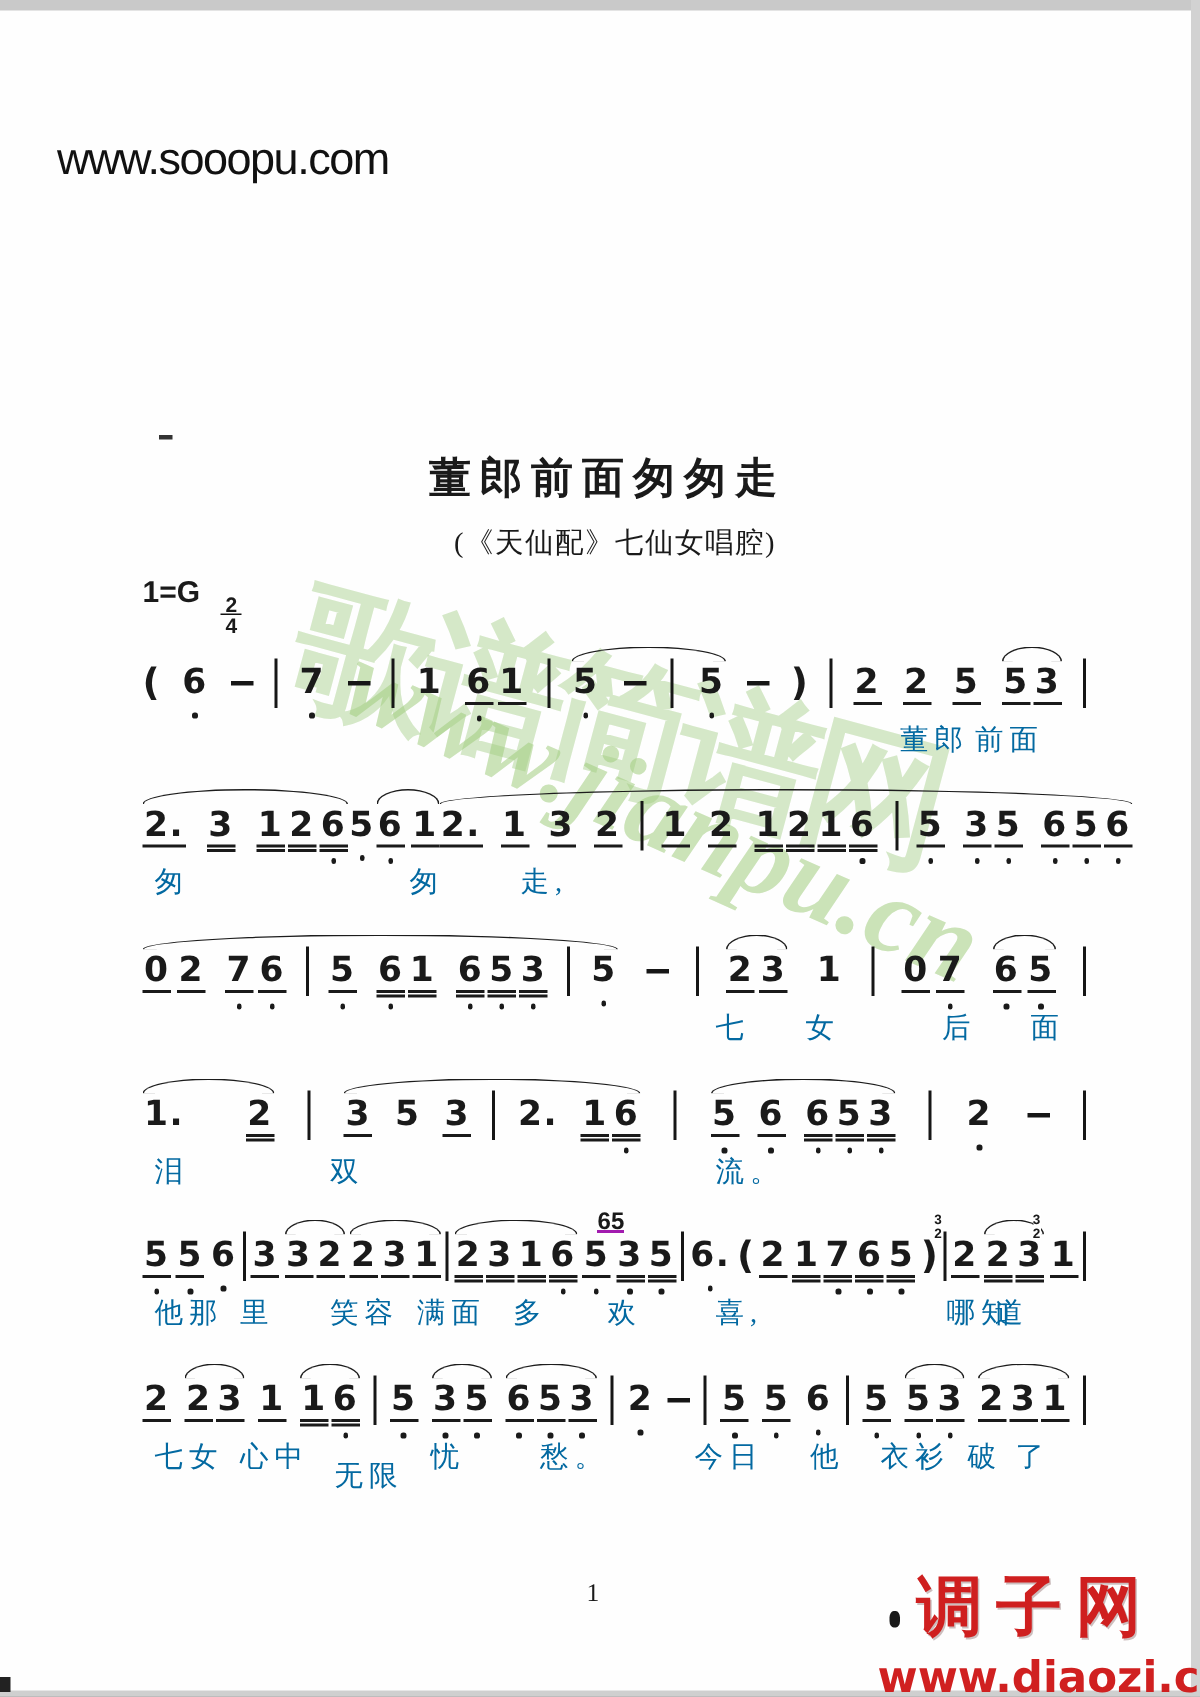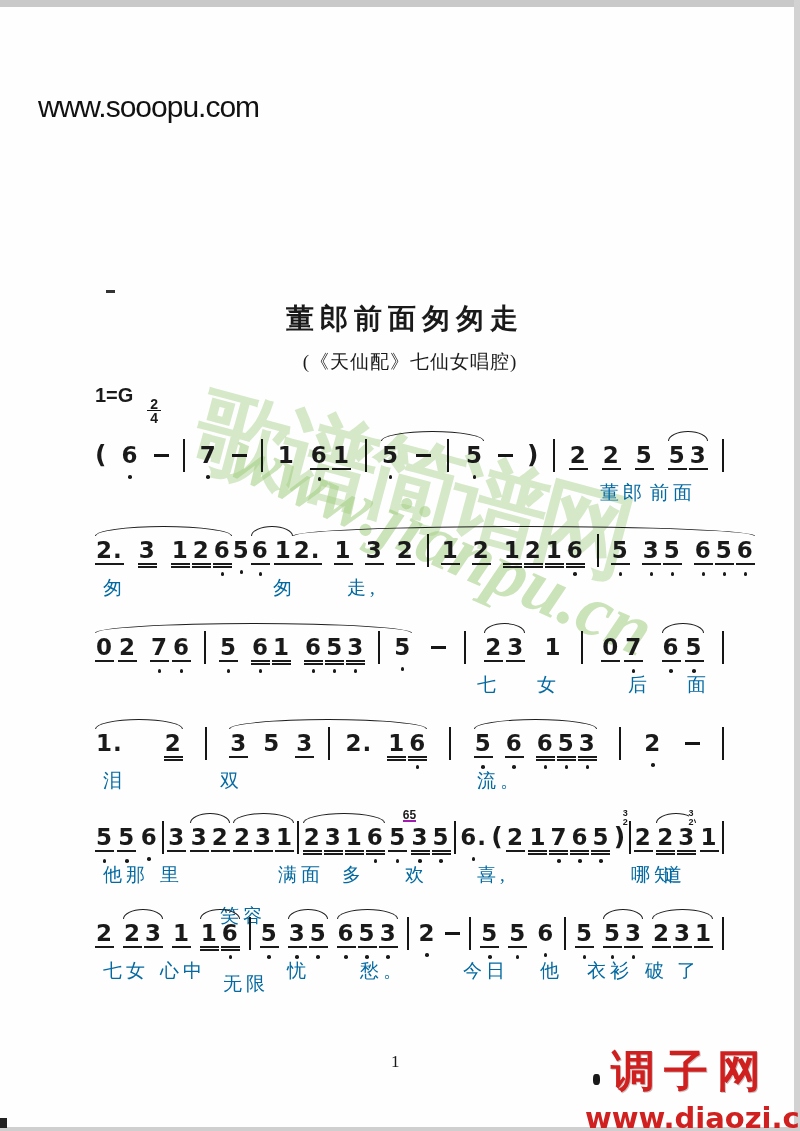--- a/index.html
+++ b/index.html
@@ -51,21 +51,21 @@
   .nd{display:flex;justify-content:space-evenly;width:100%;margin-top:7px;}
   .dt{width:3.5px;height:3.5px;border-radius:50%;background:#1a1a1a;}
   .bar{width:2px;height:33px;background:#161616;margin-top:9px;}
   .grp .bar{margin-top:-3px;}
   .dash{width:15px;height:3px;background:#161616;margin-top:24px;}
   .grp .dash{margin-top:12px;}
   .sym{font-size:25px;font-weight:700;padding-top:10px;font-family:"DejaVu Sans",sans-serif;}
   .arc::before{content:"";position:absolute;left:0;right:0;top:1px;height:9px;
       border:1.6px solid #1c1c1c;border-bottom:none;
       border-radius:50% 50% 0 0 / 100% 100% 0 0;}
-  .g{position:absolute;top:-2px;right:-9px;font-size:12px;line-height:10px;font-weight:700;
+  .g{position:absolute;top:-2px;right:-9px;font-size:16px;line-height:10px;font-weight:700;
      border-bottom:2px solid #a21caf;z-index:3;background:#fff;}
   .g.stack{display:flex;flex-direction:column;align-items:center;font-size:9px;line-height:8.5px;
      border-bottom:none;right:auto;left:-11px;top:-3px;}
   .lyr{position:absolute;top:50px;font-family:"Liberation Serif","DejaVu Serif",serif;
        font-size:19px;letter-spacing:4px;white-space:nowrap;color:#0369a1;}
 
   .pagenum{position:absolute;left:391px;top:1052px;font-size:17px;
            font-family:"Liberation Serif","DejaVu Serif",serif;}
   .footer-brand{position:absolute;left:585px;top:1042px;z-index:3;}
   .brand-mark{position:absolute;left:8px;top:32px;width:7px;height:11px;background:#191919;border-radius:40%;}
@@ -644,21 +644,21 @@
             <span class="g stack">
               <span>3</span>
               <span>2</span>
             </span>
             <span class="nv u1">1</span>
           </span>
           <span class="bar"></span>
         </div>
         <span class="lyr" style="left: 8px;">他那</span>
         <span class="lyr" style="left: 65px;">里</span>
-        <span class="lyr" style="left: 125px; margin-top: 41px;">笑容</span>
+        <span class="lyr" style="left: 125px;">笑容</span>
         <span class="lyr" style="left: 183px; font-family: Liberation Mono, monospace;">满面</span>
         <span class="lyr" style="left: 247px;">多</span>
         <span class="lyr" style="left: 310px;">欢</span>
         <span class="lyr" style="left: 382px;">喜,</span>
         <span class="lyr" style="left: 488px; margin-left: 48px;">哪知</span>
         <span class="lyr" style="left: 568px;">道</span>
       </div>
       <div class="system" style="top: 908px;">
         <div class="notes">
           <span class="cell">

